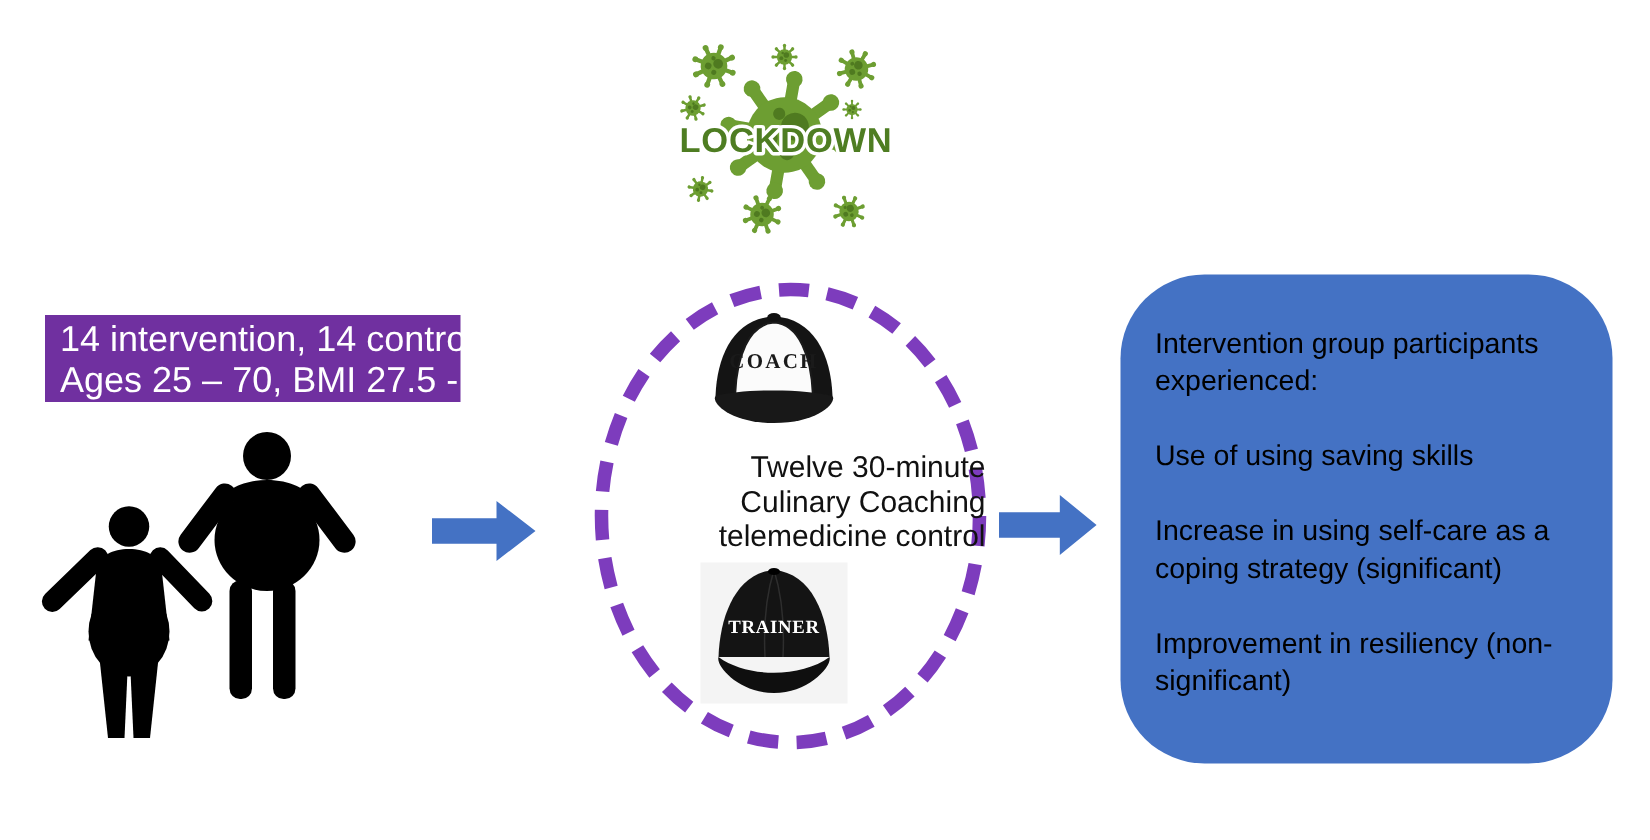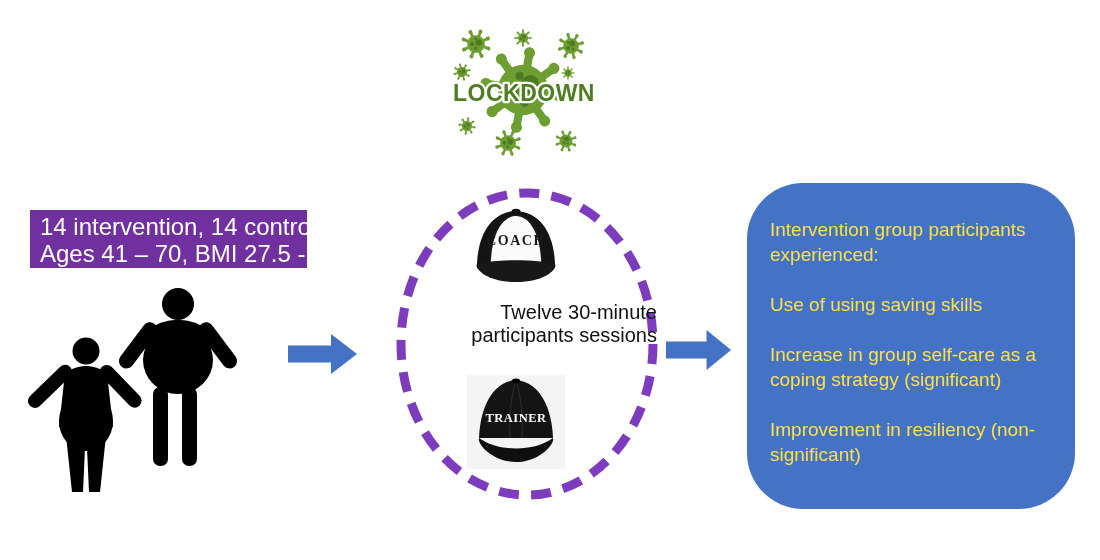--- a/index.html
+++ b/index.html
@@ -13,21 +13,21 @@
     background:#7030A0; color:#ffffff;
     font-size:24px; line-height:27px; padding:3px 0 0 10px;
     box-sizing:border-box; white-space:nowrap;
   }
   .mid-text {
     left:397px; top:301px; width:260px; text-align:right;
     color:#111111; font-size:20px; line-height:23px;
   }
   .outcomes-box {
     left:747px; top:183px; width:328px; height:326px;
-    background:#4472C4; border-radius:56px; color:#fde047;
+    background:#4472C4; border-radius:56px; color:#000000;
     box-sizing:border-box; padding:34px 18px 0 23px;
     font-size:19px; line-height:25px;
   }
   .outcomes-box p { margin:0 0 25px 0; }
   svg.abs { display:block; }
 </style>
 </head>
 <body>
 
 <div id="canvas">
@@ -70,21 +70,21 @@
     <use href="#virus" transform="translate(17,64) scale(0.75) rotate(30)"></use>
     <use href="#virus" transform="translate(123,65) scale(0.55)"></use>
     <use href="#virus" transform="translate(22,118) scale(0.75) rotate(10)"></use>
     <use href="#virus" transform="translate(63,135) scale(1.15) rotate(25)"></use>
     <use href="#virus" transform="translate(121,133) scale(0.95) rotate(-20)"></use>
     <text x="79" y="93" text-anchor="middle" font-size="23" font-weight="bold" letter-spacing="0.5" fill="#4e7d22" stroke="#ffffff" stroke-width="4.5" stroke-linejoin="round" paint-order="stroke">LOCKDOWN</text>
   </svg>
 
   <div class="abs participants-box">
     <div>14 intervention, 14 control</div>
-    <div>Ages 41 – 70, BMI 27.5 - 35</div>
+    <div>Ages 25 – 70, BMI 27.5 - 35</div>
   </div>
 
   <svg class="abs" style="left:20px; top:285px;" width="240" height="210" viewBox="0 0 240 210">
     <g fill="#000000">
 
       <circle cx="158" cy="19" r="16"></circle>
       <path d="M158,35 C143,35 130,41 128,49 L188,49 C186,41 173,35 158,35 Z"></path>
       <rect x="-7.5" y="-4" width="15" height="54" rx="7.5" transform="translate(132,42) rotate(37)"></rect>
       <rect x="-7.5" y="-4" width="15" height="54" rx="7.5" transform="translate(184,42) rotate(-37)"></rect>
       <ellipse cx="158" cy="75" rx="35" ry="34"></ellipse>
@@ -113,36 +113,37 @@
   <svg class="abs" style="left:468px; top:206px;" width="96" height="86" viewBox="0 0 96 86">
     <path d="M48,5 C22,6 10,30 9,58 L87,58 C86,30 74,6 48,5 Z" fill="#141414"></path>
     <path d="M48,9 C31,10 23,32 22,57 L74,57 C73,32 65,10 48,9 Z" fill="#fbfbfb" stroke="#1a1a1a" stroke-width="1.5"></path>
     <ellipse cx="48" cy="5.5" rx="4.5" ry="2.8" fill="#111111"></ellipse>
     <path d="M9,58 C27,53 69,53 87,58 C90,62 78,76 48,76 C18,76 6,62 9,58 Z" fill="#181818"></path>
     <text x="48" y="39" text-anchor="middle" font-family="Liberation Serif, DejaVu Serif, serif" font-size="14" font-weight="bold" letter-spacing="1.5" fill="#1a1a1a">COACH</text>
   </svg>
 
   <div class="abs mid-text">
     <div>Twelve 30-minute</div>
-    <div>participants sessions</div>
+    <div>Culinary Coaching</div>
+    <div>telemedicine control</div>
   </div>
 
   <svg class="abs" style="left:466px; top:374px;" width="100" height="98" viewBox="0 0 100 98">
     <rect x="1" y="1" width="98" height="94" fill="#f4f4f4"></rect>
     <path d="M50,6 C25,8 14,36 13,64 L87,64 C86,36 75,8 50,6 Z" fill="#141414"></path>
     <path d="M50,6 C45,22 43,44 44,64 M50,6 C55,22 57,44 56,64" stroke="#2e2e2e" stroke-width="1" fill="none"></path>
     <ellipse cx="50" cy="7" rx="4" ry="2.4" fill="#000000"></ellipse>
     <path d="M13,64 C32,78 68,78 87,64 C89,70 73,88 50,88 C27,88 11,70 13,64 Z" fill="#0f0f0f"></path>
     <text x="50" y="48" text-anchor="middle" font-family="Liberation Serif, DejaVu Serif, serif" font-size="12.5" font-weight="bold" letter-spacing="0.5" fill="#ffffff">TRAINER</text>
   </svg>
 
   <svg class="abs" style="left:666px; top:329px;" width="66" height="42" viewBox="0 0 70 42" preserveAspectRatio="none">
     <polygon points="0,12.5 43,12.5 43,1 69,21 43,41 43,29.5 0,29.5" fill="#4472C4"></polygon>
   </svg>
 
   <div class="abs outcomes-box">
     <p>Intervention group participants experienced:</p>
     <p>Use of using saving skills</p>
-    <p>Increase in group self-care as a coping strategy (significant)</p>
+    <p>Increase in using self-care as a coping strategy (significant)</p>
     <p>Improvement in resiliency (non-significant)</p>
   </div>
 
 </div>
 
 </body></html>

